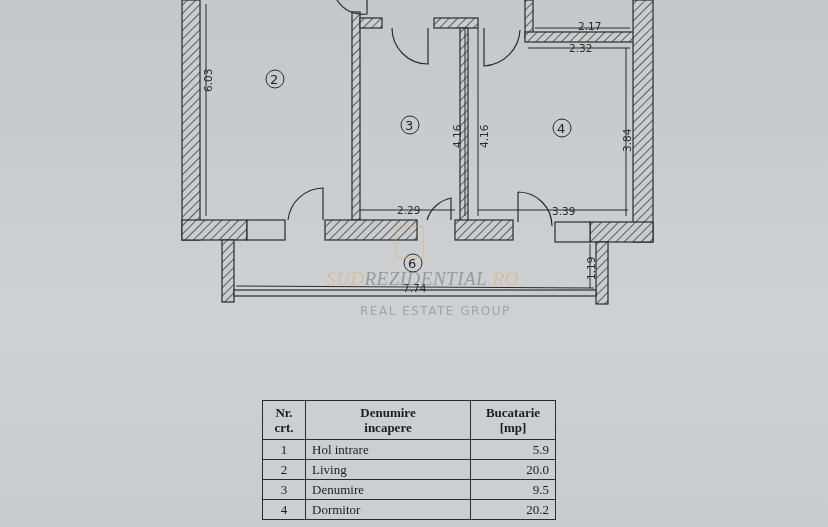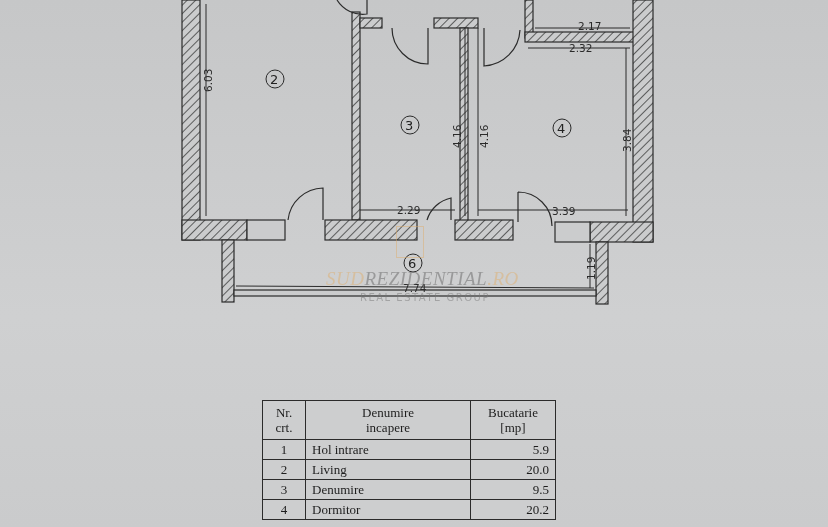--- a/index.html
+++ b/index.html
@@ -3,25 +3,25 @@
 <meta charset="utf-8">
 <style>
   html,body{margin:0;padding:0;}
   body{width:828px;height:527px;overflow:hidden;background:#c9cacb;position:relative;font-family:"DejaVu Sans",sans-serif;}
   .paper{position:absolute;left:0;top:0;width:828px;height:527px;background:linear-gradient(180deg,#c6c7c8 0%,#cfd0d1 60%,#cacbcc 100%);}
   svg.plan{position:absolute;left:0;top:0;}
   .dim{font-family:"DejaVu Sans",sans-serif;font-size:10.5px;fill:#2a2a2a;}
   .roomno{font-family:"DejaVu Sans",sans-serif;font-size:13px;fill:#222;}
   .wm{position:absolute;left:326px;top:268px;font-family:"Liberation Serif",serif;font-size:19px;letter-spacing:0.5px;color:rgba(110,110,110,0.55);font-style:italic;}
   .wm .o{color:rgba(224,170,100,0.45);}
-  .wm2{position:absolute;left:360px;top:292px;font-family:"DejaVu Sans",sans-serif;font-size:10px;letter-spacing:1.5px;color:rgba(120,120,120,0.5);}
+  .wm2{position:absolute;left:360px;top:304px;font-family:"DejaVu Sans",sans-serif;font-size:12px;letter-spacing:1.5px;color:rgba(120,120,120,0.5);}
   .logo{position:absolute;left:396px;top:226px;width:26px;height:30px;border:1.5px solid rgba(224,170,100,0.45);}
   table.rooms{position:absolute;left:262px;top:400px;border-collapse:collapse;font-family:"Liberation Serif",serif;color:#1d1d1d;background:#cdcecf;}
   table.rooms td,table.rooms th{border:1.5px solid #2b2b2b;font-weight:normal;font-size:13px;padding:0 6px;line-height:15px;}
-  table.rooms th{text-align:center;height:38px;}
+  table.rooms th{text-align:center;height:38px;font-weight:bold;}
   table.rooms td{height:19px;}
   .c1{width:30px;text-align:center;}
   .c2{width:152px;text-align:left;}
   .c3{width:72px;text-align:right;}
 </style>
 </head>
 <body>
 
 <div class="paper"></div>
 

